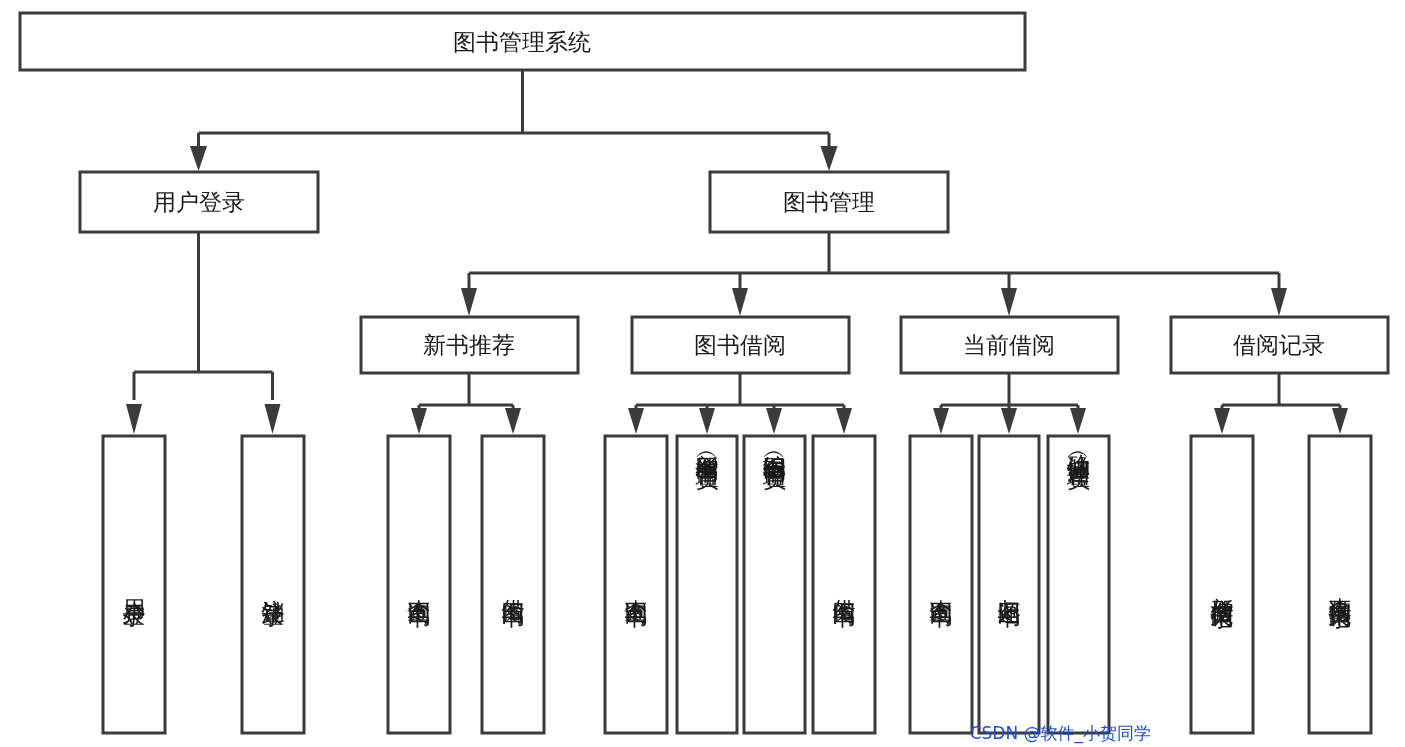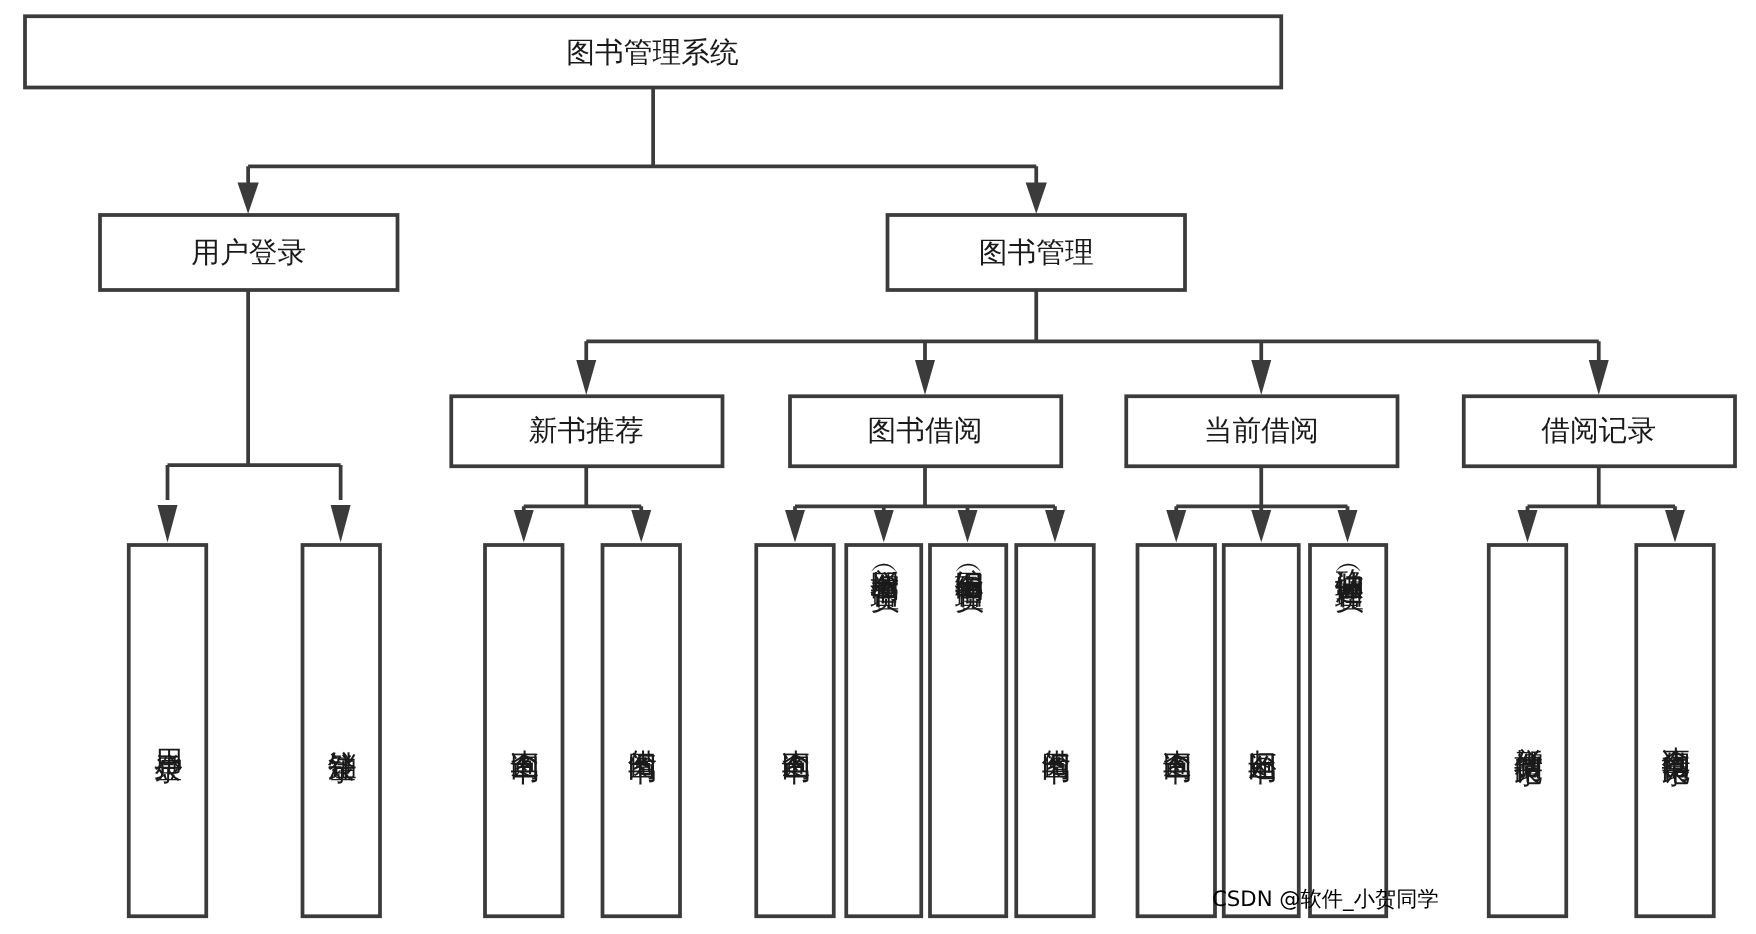--- a/index.html
+++ b/index.html
@@ -64,24 +64,24 @@
     font-size: 23px;
     line-height: 1.08;
     color: #1a1a1a;
     letter-spacing: 2px;
     white-space: nowrap;
     text-align: center;
   }
   .watermark {
     position: absolute;
     right: 10px;
-    bottom: 16px;
+    bottom: 2px;
     font-family: "DejaVu Sans", "Liberation Sans", sans-serif;
     font-size: 17px;
-    color: #000000;
+    color: #1d4ed8;
     white-space: nowrap;
     pointer-events: none;
   }
 </style>
 </head>
 <body>
 
 <div id="diagram-root">
 
   <svg id="diagram-svg" viewBox="0 0 1405 747">

